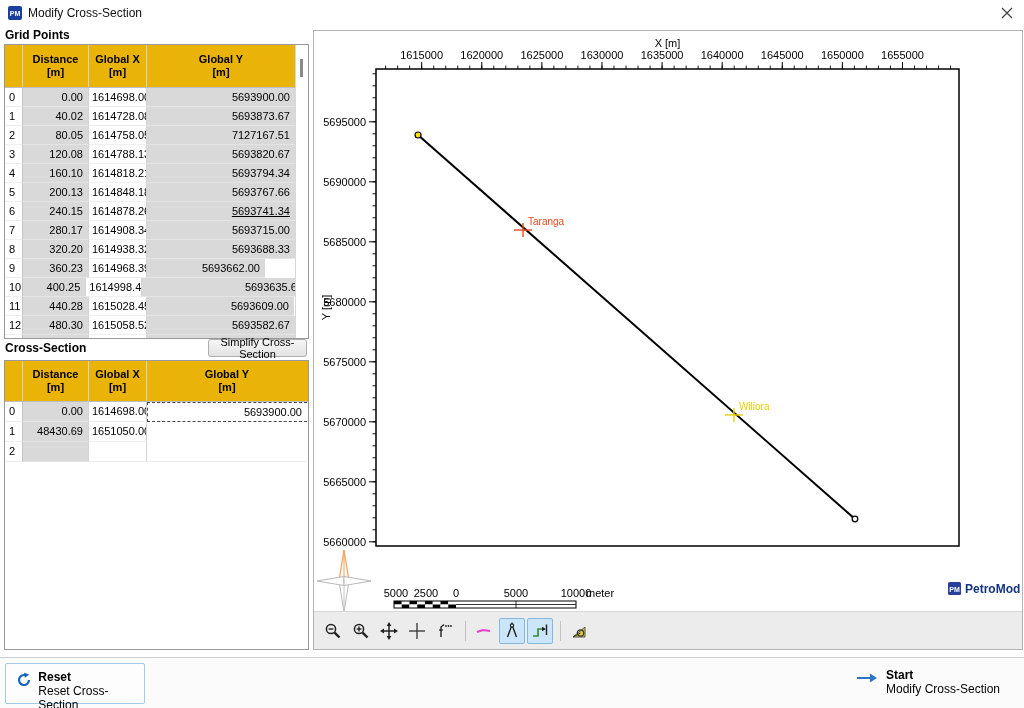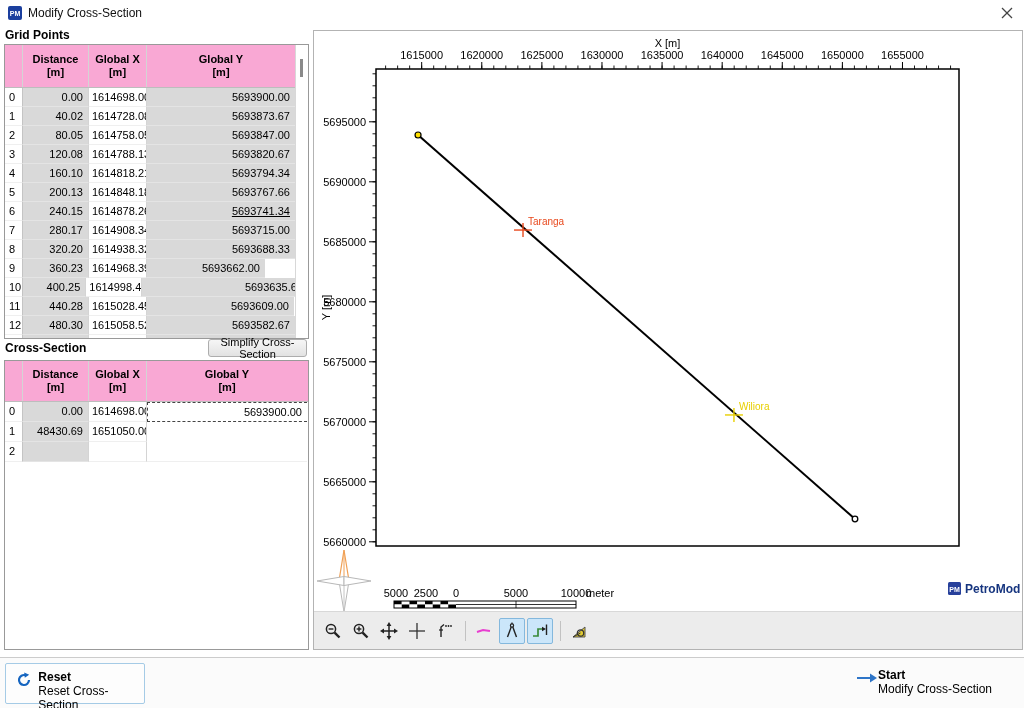--- a/index.html
+++ b/index.html
@@ -13,21 +13,21 @@
   
   .titlebar{position:absolute;left:0;top:0;width:1024px;height:26px;background:#fff;display:flex;align-items:center;}
   .pm-ico{width:14px;height:14px;margin-left:8px;background:#1b3f9e;border-radius:2px;
     color:#fff;font-size:7px;font-weight:bold;display:flex;align-items:center;justify-content:center;}
   .title-text{margin-left:6px;font-size:12px;color:#111;}
   .close-btn{position:absolute;right:10px;top:6px;width:14px;height:14px;cursor:pointer;}
   
   .sec-label{position:absolute;font-weight:bold;font-size:12px;color:#000;}
   
   .tbl{position:absolute;background:#fff;border:1px solid #999;box-sizing:border-box;overflow:hidden;}
-  .thead{display:flex;border-bottom:1px solid #bdbdbd;background:#f9a8d4;}
+  .thead{display:flex;border-bottom:1px solid #bdbdbd;background:#eab308;}
   .th{box-sizing:border-box;border-right:1px solid #d4d4d4;display:flex;flex-direction:column;
       align-items:center;justify-content:center;font-weight:bold;font-size:11px;line-height:13px;}
   .th:last-child{border-right:none;}
   .tr{display:flex;}
   .td{box-sizing:border-box;border-right:1px solid #d4d4d4;border-bottom:1px solid #efefef;
       font-size:11px;white-space:nowrap;overflow:hidden;}
   .td.gray{background:#d9d9d9;border-bottom:1px solid #e4e4e4;}
   .td.idx{background:#fff;padding-left:4px;border-right:1px solid #c4c4c4;}
   .td.num{text-align:right;padding-right:5px;}
   .td.lft{text-align:left;padding-left:3px;}
@@ -51,21 +51,21 @@
   
   .footer-strip{position:absolute;left:0;top:657px;width:1024px;height:51px;background:#fbfbfb;
     border-top:1px solid #cccccc;}
   .btn-reset{position:absolute;left:5px;top:663px;width:140px;height:41px;box-sizing:border-box;
     border:1px solid #a5cbe6;border-radius:2px;background:#fdfdfd;display:flex;align-items:flex-start;
     padding:6px 0 0 10px;cursor:pointer;}
   .btn-reset .txt{margin-left:7px;line-height:14px;}
   .btn-reset .t1{font-weight:bold;font-size:12px;}
   .btn-reset .t2{font-size:12px;}
   .start-action{position:absolute;left:856px;top:668px;display:flex;align-items:flex-start;cursor:pointer;}
-  .start-action .txt{line-height:14px;}
+  .start-action .txt{margin-left:8px;line-height:14px;}
   .start-action .t1{font-weight:bold;font-size:12px;}
   .start-action .t2{font-size:12px;}
   svg text{font-family:"Liberation Sans","DejaVu Sans",sans-serif;}
 </style>
 </head>
 <body>
 
 <div class="titlebar">
   <div class="pm-ico">PM</div>
   <div class="title-text">Modify Cross-Section</div>
@@ -105,21 +105,21 @@
       <div class="tr" style="height: 19px; line-height: 18px;">
         <div class="td idx" style="width: 18px;">1</div>
         <div class="td gray num" style="width: 66px;">40.02</div>
         <div class="td lft" style="width: 58px;">1614728.08</div>
         <div class="td gray num" style="width: 148px; border-right: none;">5693873.67</div>
       </div>
       <div class="tr" style="height: 19px; line-height: 18px;">
         <div class="td idx" style="width: 18px;">2</div>
         <div class="td gray num" style="width: 66px;">80.05</div>
         <div class="td lft" style="width: 58px;">1614758.05</div>
-        <div class="td gray num" style="width: 148px; border-right: none;">5693847.00</div>
+        <div class="td gray num" style="width: 148px; border-right: none;">7127167.51</div>
       </div>
       <div class="tr" style="height: 19px; line-height: 18px;">
         <div class="td idx" style="width: 18px;">3</div>
         <div class="td gray num" style="width: 66px;">120.08</div>
         <div class="td lft" style="width: 58px;">1614788.13</div>
         <div class="td gray num" style="width: 148px; border-right: none;">5693820.67</div>
       </div>
       <div class="tr" style="height: 19px; line-height: 18px;">
         <div class="td idx" style="width: 18px;">4</div>
         <div class="td gray num" style="width: 66px;">160.10</div>

